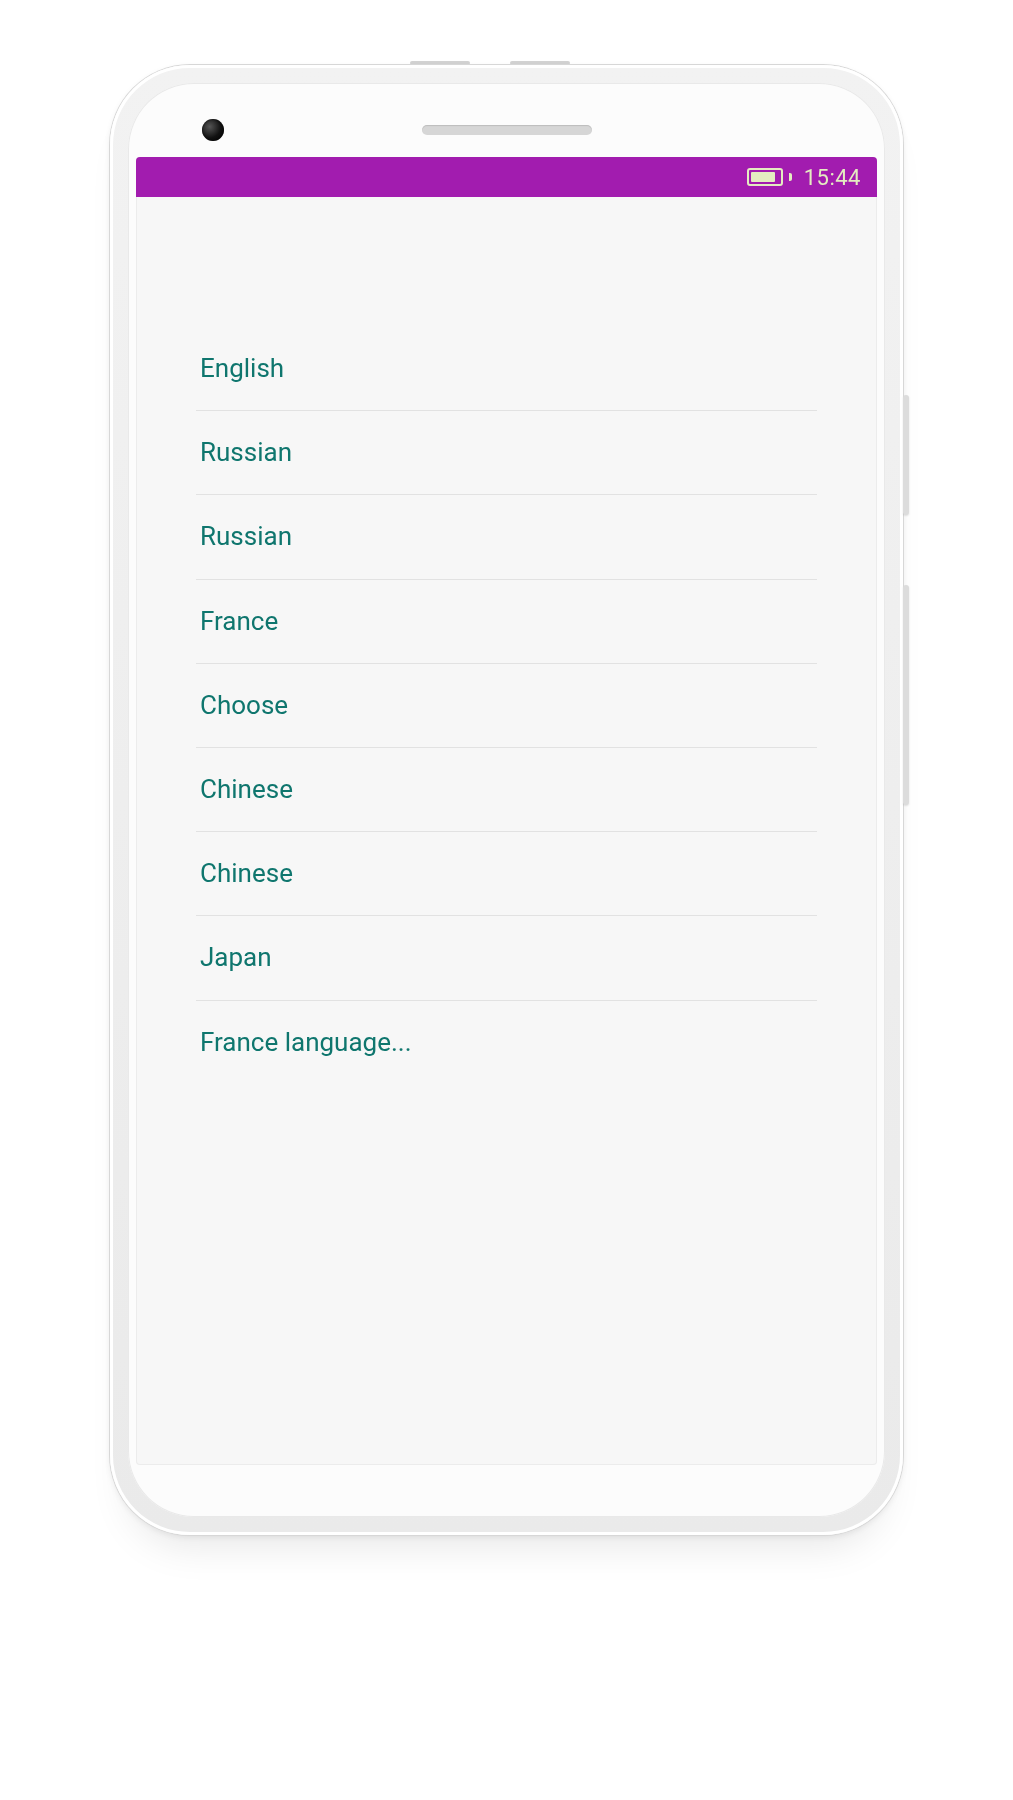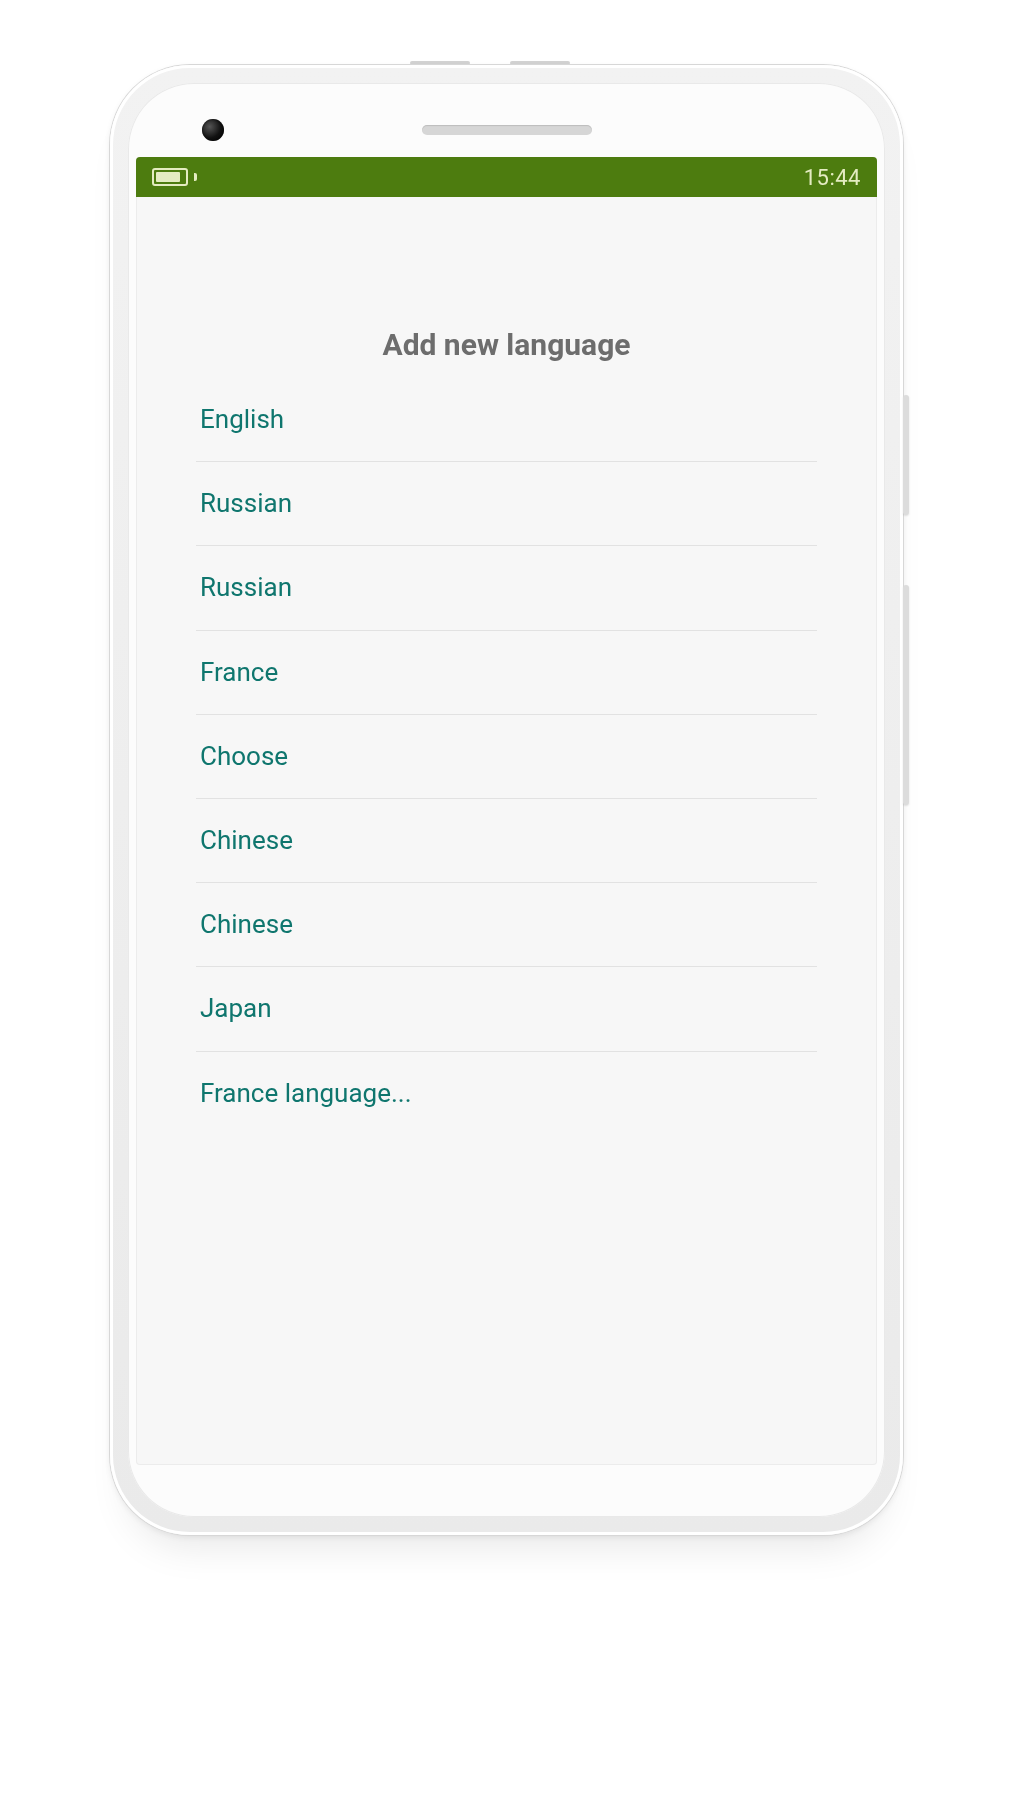--- a/index.html
+++ b/index.html
@@ -98,24 +98,24 @@
       bottom: 70px;
       border-radius: 4px;
       background: #f7f7f7;
       overflow: hidden;
       box-shadow: inset 0 0 0 1px #ececec;
     }
 
     
     .status-bar {
       height: 40px;
-      background: #4d7c0f;
+      background: #a21caf;
       display: flex;
       align-items: center;
-      justify-content: space-between;
+      justify-content: flex-end;
       padding: 11px 16px;
       color: #e4ecc1;
       font-size: 22px;
       font-weight: 400;
       letter-spacing: 0.5px;
     }
     .battery-wrap {
       display: flex;
       align-items: center;
       gap: 6px;
@@ -199,21 +199,20 @@
       <div class="battery-wrap">
         <div class="battery-body">
           <div class="battery-fill"></div>
         </div>
         <div class="battery-cap"></div>
       </div>
       <span class="clock">15:44</span>
     </div>
 
     <div class="content">
-      <div class="title">Add new language</div>
 
       <div class="lang-list">
         <div class="lang-item">English</div>
         <div class="lang-item">Russian</div>
         <div class="lang-item">Russian</div>
         <div class="lang-item">France</div>
         <div class="lang-item">Choose</div>
         <div class="lang-item">Chinese</div>
         <div class="lang-item">Chinese</div>
         <div class="lang-item">Japan</div>

